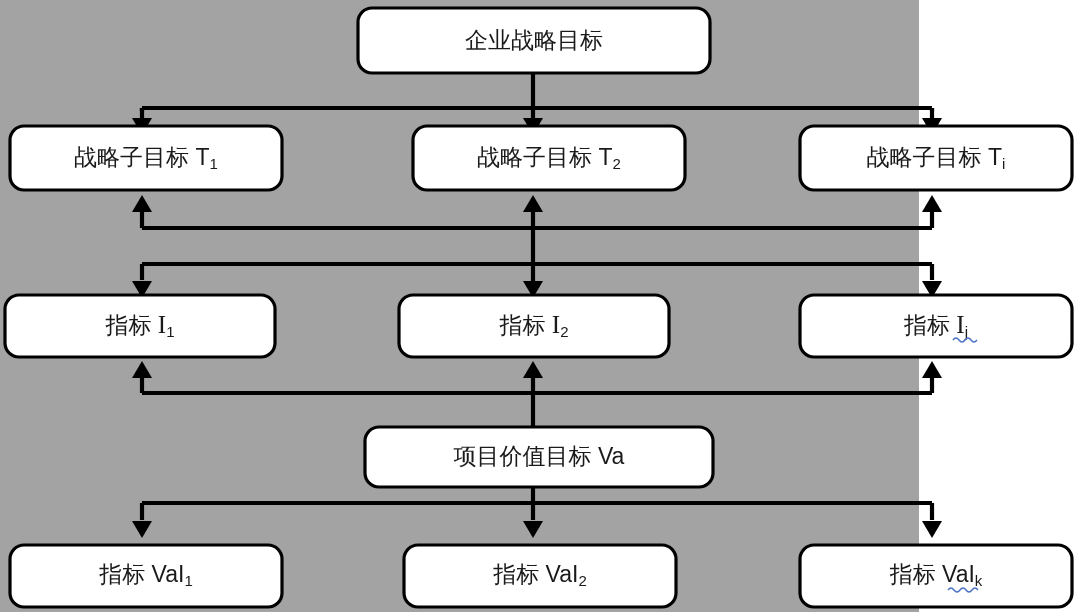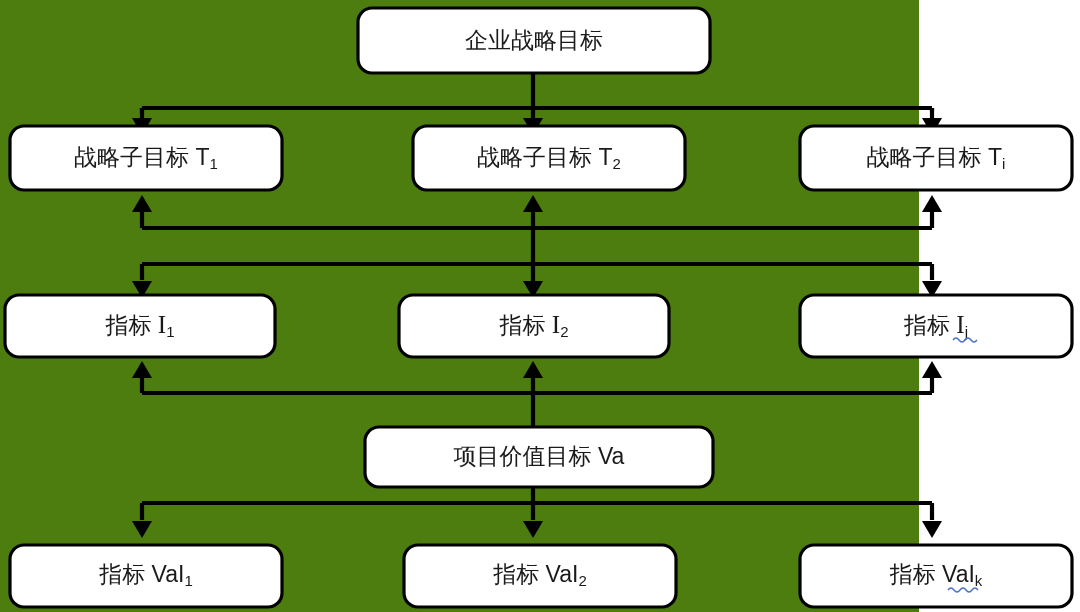--- a/index.html
+++ b/index.html
@@ -10,21 +10,21 @@
   body {
     width: 1080px;
     height: 612px;
     font-family: "Liberation Sans", sans-serif;
     overflow: hidden;
   }
   #diagram-root {
     position: relative;
     width: 919px;
     height: 612px;
-    background: #4d7c0f;
+    background: #a3a3a3;
   }
   svg.diagram {
     display: block;
     width: 1080px;
     height: 612px;
   }
   .node-box {
     fill: #ffffff;
     stroke: #000000;
     stroke-width: 3.2;

